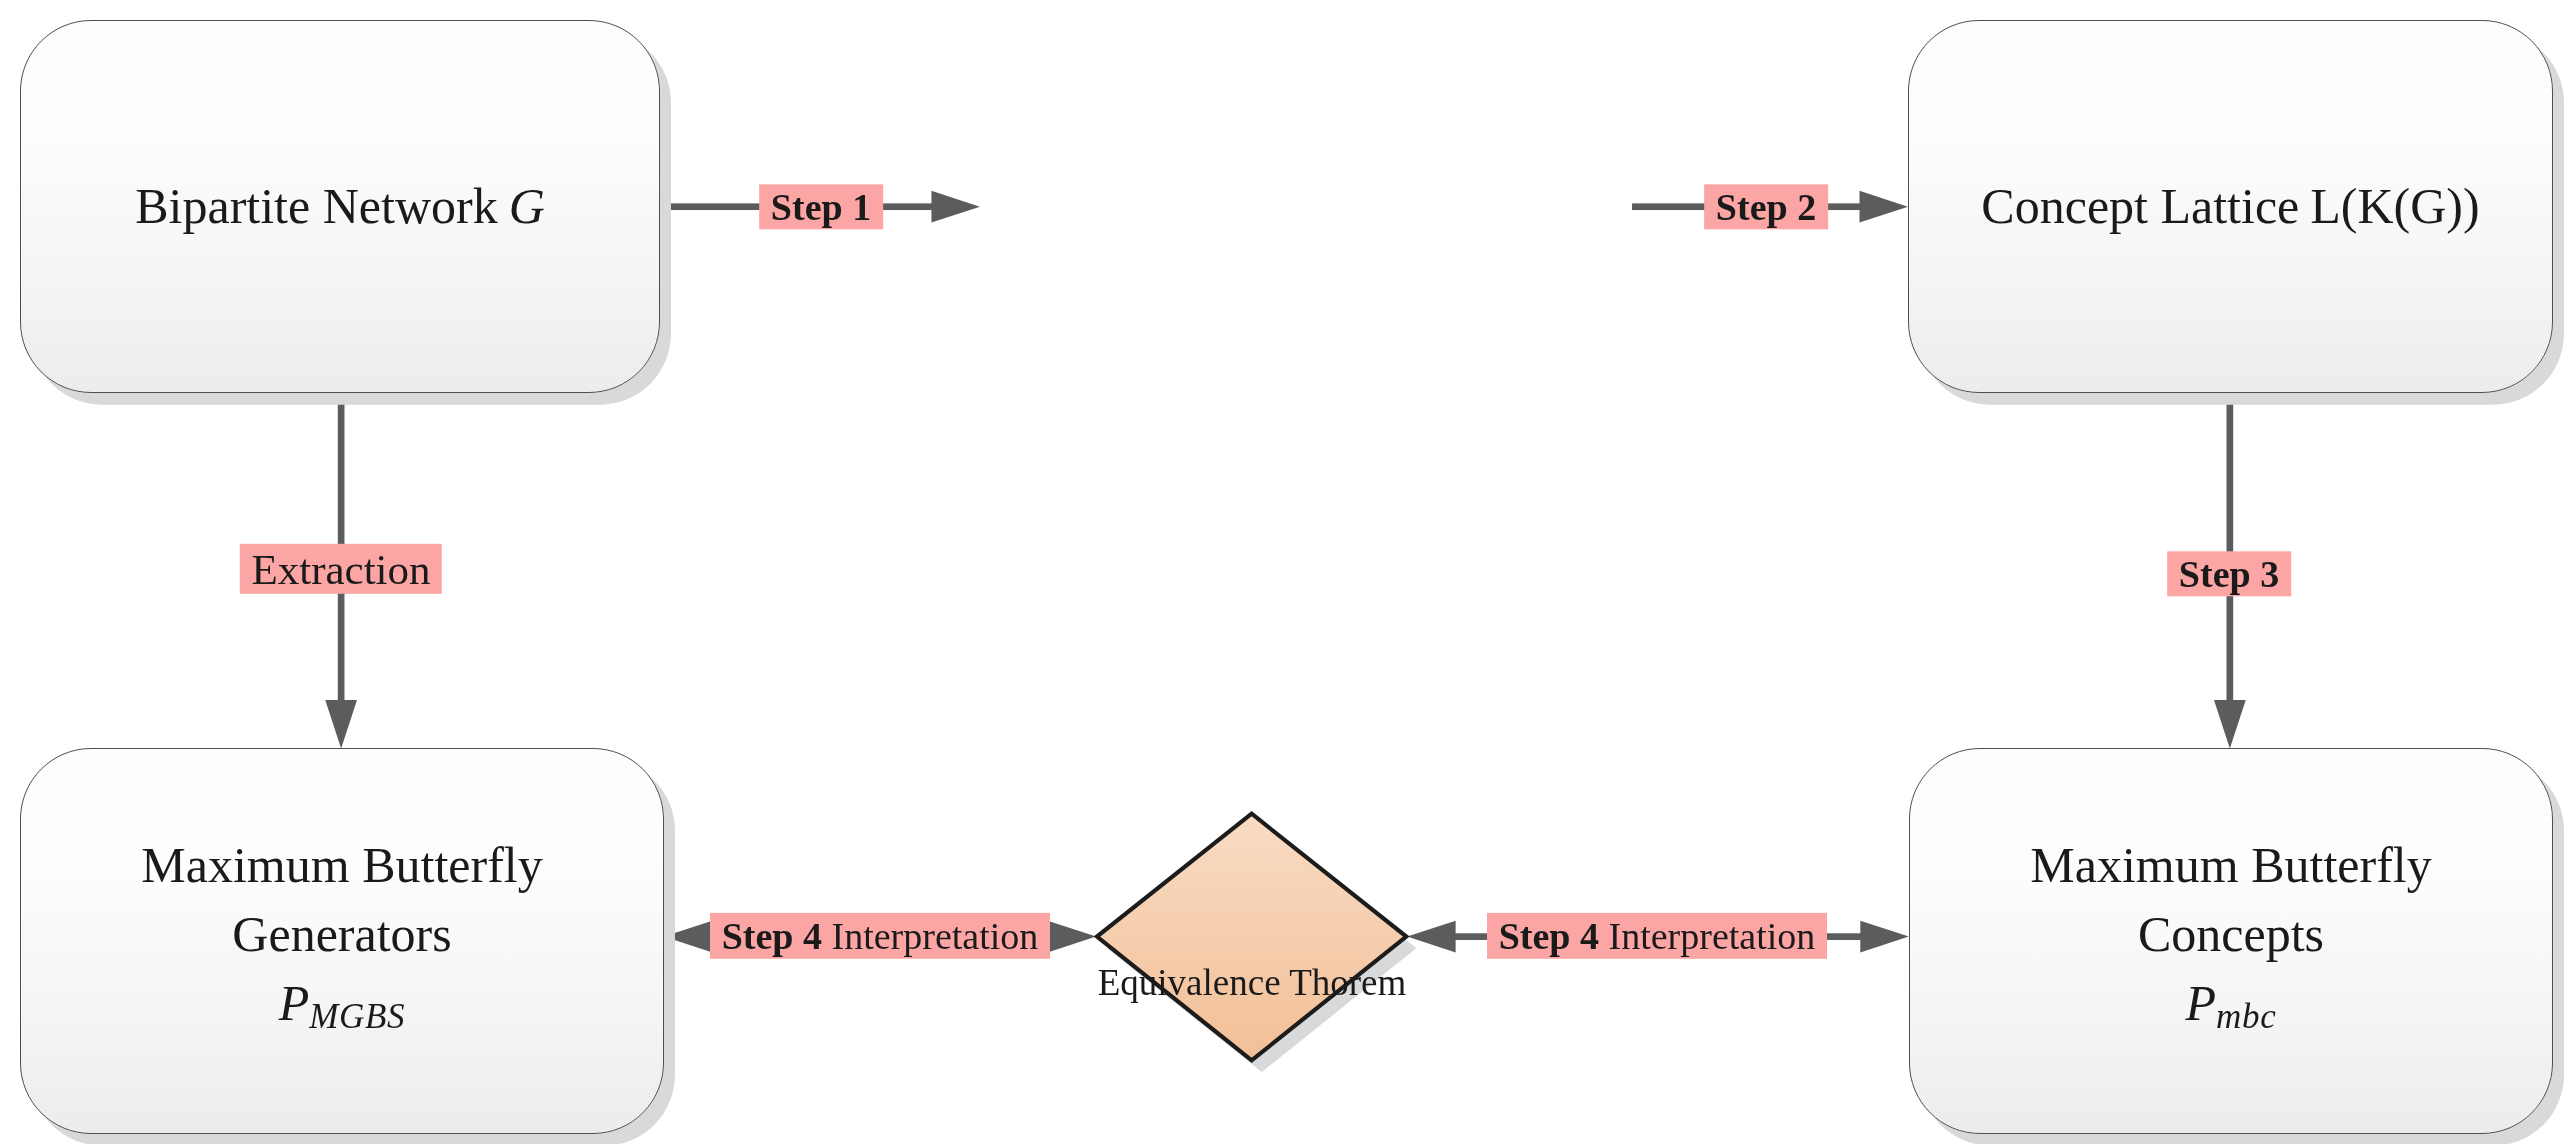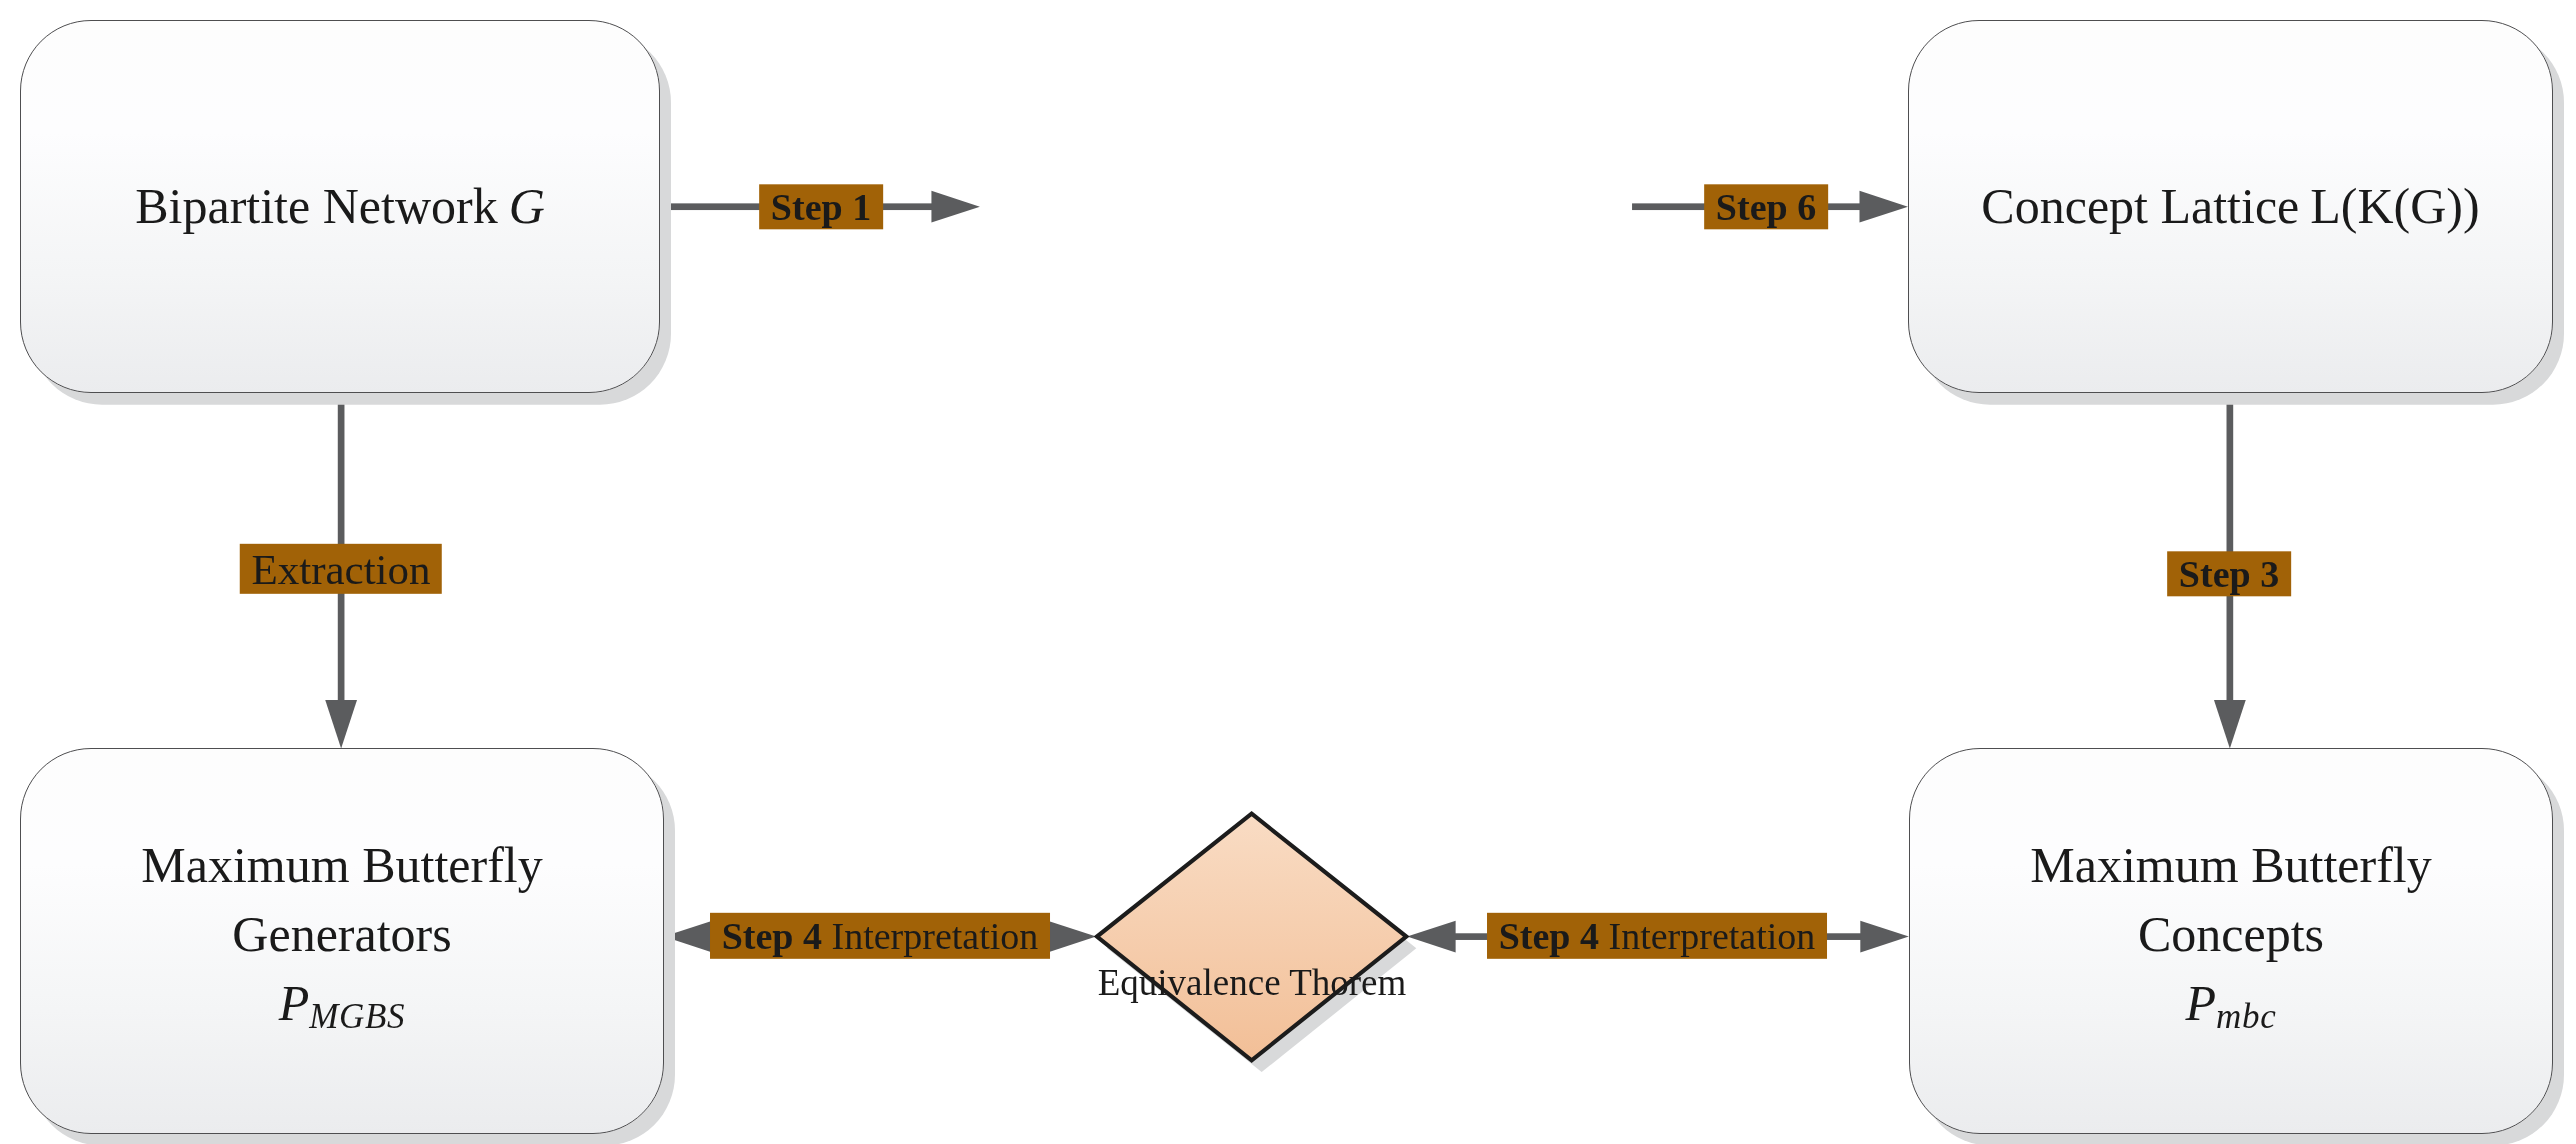--- a/index.html
+++ b/index.html
@@ -32,21 +32,21 @@
   
   .diamond-label{
     position:absolute;left:1252px;top:939px;
     transform:translate(-50%,-50%);
     text-align:right;font-size:37px;line-height:50px;
     z-index:3;white-space:nowrap;margin-top:44px;
   }
   
   .edge-label{
     position:absolute;transform:translate(-50%,-50%);
-    background:#a16207;text-align:center;white-space:nowrap;
+    background:#fca5a5;text-align:center;white-space:nowrap;
     z-index:3;padding:1.7px 11.7px;
   }
   .edge-label .bold{font-weight:bold;}
   .lbl-step{font-weight:bold;font-size:38px;line-height:42px;}
   .lbl-plain{font-size:43px;line-height:47px;}
   .lbl-two{font-size:38px;line-height:43px;}
 </style>
 </head>
 <body>
 
@@ -123,21 +123,21 @@
     </div>
   </div>
 
   <div class="diamond-label">
     <span class="stack">Equivalence</span>
     <span class="stack">Thorem</span>
   </div>
 
   <div class="edge-label lbl-step" style="left:821px;top:207px;"><span>Step 1</span></div>
 
-  <div class="edge-label lbl-step" style="left:1766px;top:207px;"><span>Step 6</span></div>
+  <div class="edge-label lbl-step" style="left:1766px;top:207px;"><span>Step 2</span></div>
 
   <div class="edge-label lbl-plain" style="left:341px;top:569px;"><span>Extraction</span></div>
 
   <div class="edge-label lbl-step" style="left:2229px;top:574px;"><span>Step 3</span></div>
 
   <div class="edge-label lbl-two" style="left:880px;top:936px;">
     <span class="stack bold">Step 4</span>
     <span class="stack">Interpretation</span>
   </div>
 

